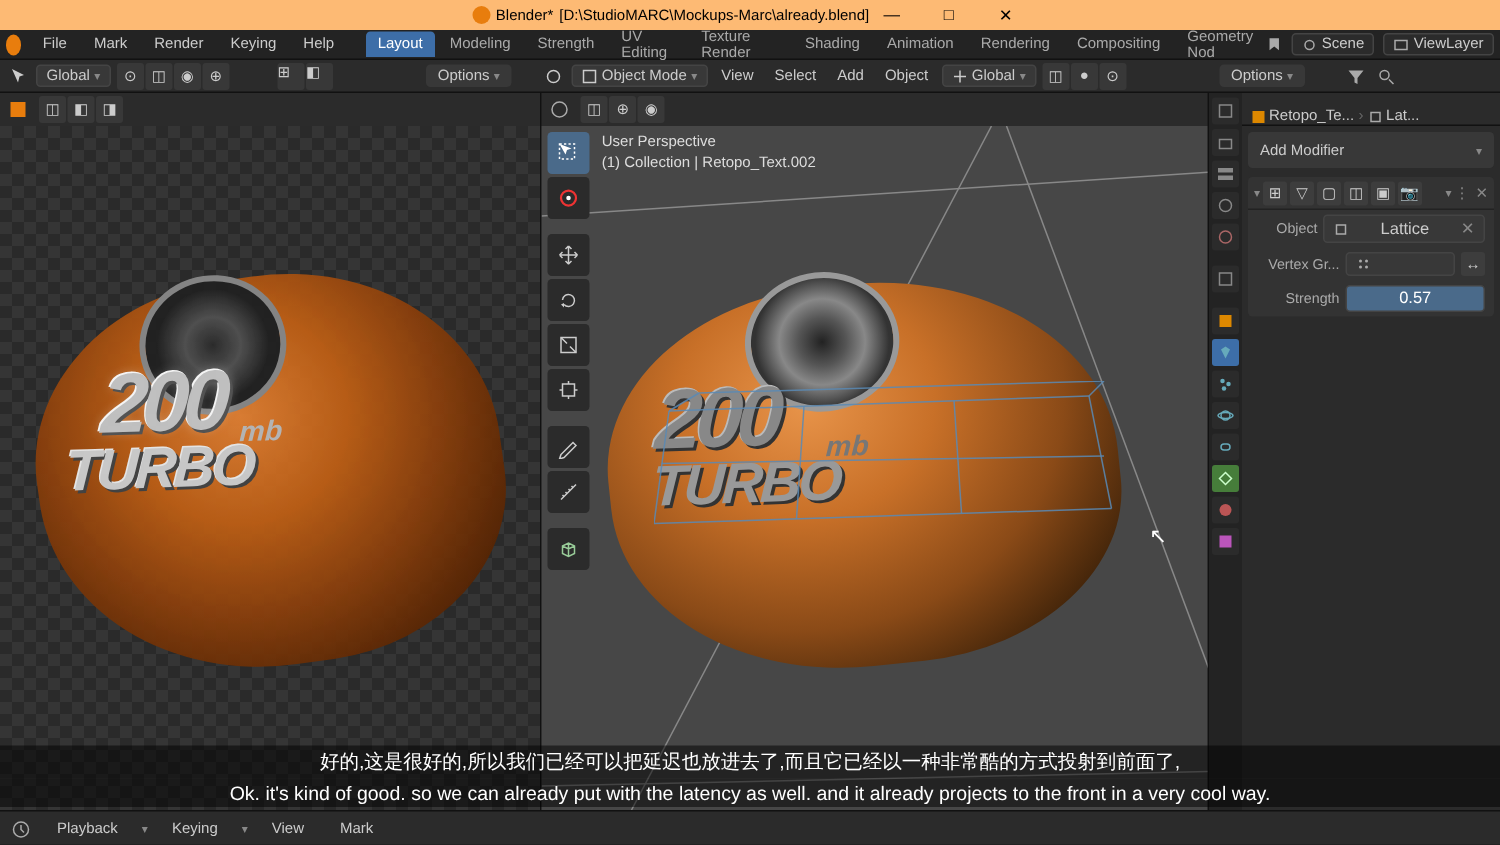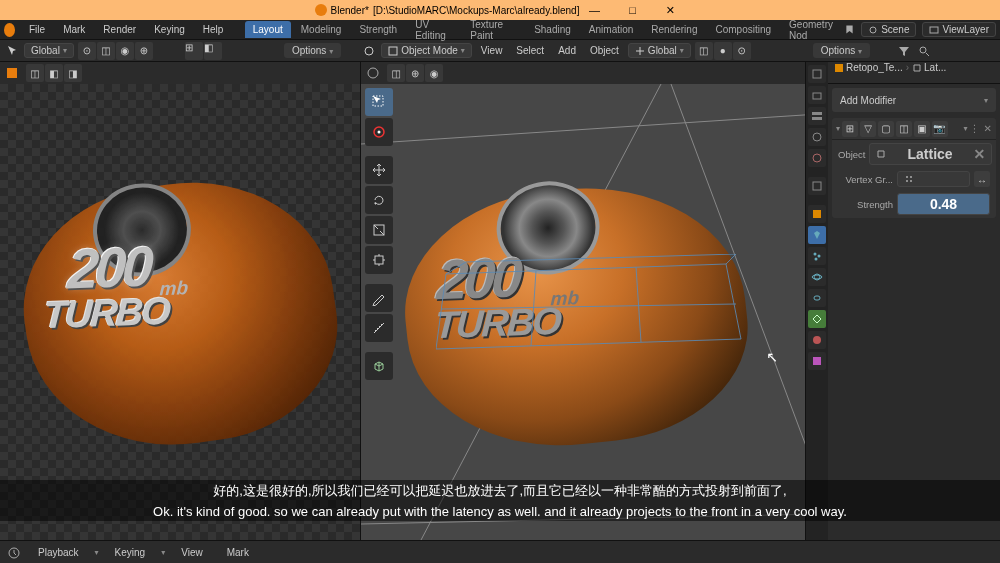--- a/index.html
+++ b/index.html
@@ -69,29 +69,29 @@
 .lattice-wire { position: absolute; top: 170px; left: 75px; width: 310px; height: 110px; z-index: 6; }
 .lattice-wire line { stroke: #5a8ab5; stroke-width: 1; opacity: 0.85; }
 .cursor-ptr { position: absolute; top: 265px; left: 405px; z-index: 20; font-size: 14px; color: #fff; }
 
 .right-iconcol { position: absolute; left: 832px; top: 42px; width: 20px; display: flex; flex-direction: column; gap: 3px; padding-top: 2px; }
 .ricon { width: 18px; height: 18px; background: #2b2b2b; border-radius: 2px; display: flex; align-items: center; justify-content: center; cursor: pointer; }
 .ricon.active { background: #3d6ea8; }
 .ricon.green { background: #467d3a; }
 
 .properties-panel { width: 172px; background: #2b2b2b; display: flex; flex-direction: column; }
-.breadcrumb { height: 22px; display: flex; align-items: flex-start; padding: 0 6px; gap: 3px; background: #2b2b2b; border-bottom: 1px solid #111; }
+.breadcrumb { height: 22px; display: flex; align-items: flex-end; padding: 0 6px; gap: 3px; background: #2b2b2b; border-bottom: 1px solid #111; }
 .bc-item { display: flex; align-items: center; gap: 2px; }
 .add-modifier { height: 24px; background: #383838; margin: 4px; border-radius: 3px; display: flex; align-items: center; padding: 0 8px; cursor: pointer; justify-content: space-between; }
 .mod-panel { margin: 2px 4px; background: #333; border-radius: 3px; }
 .mod-header { height: 22px; display: flex; align-items: center; padding: 0 4px; gap: 2px; border-bottom: 1px solid #222; }
 .mod-icon-btn { width: 16px; height: 16px; display: flex; align-items: center; justify-content: center; cursor: pointer; background: #3d3d3d; border-radius: 2px; }
 .mod-row { display: flex; align-items: center; padding: 3px 6px; gap: 4px; }
 .mod-label { width: 55px; text-align: right; color: #aaa; font-size: 9.5px; }
-.mod-field { flex: 1; background: #383838; border: 1px solid #444; padding: 2px 6px; border-radius: 3px; display: flex; align-items: center; gap: 21px; font-size: 14px; font-weight: bold; }
+.mod-field { flex: 1; background: #383838; border: 1px solid #444; padding: 2px 6px; border-radius: 3px; display: flex; align-items: center; gap: 21px; font-size: 11px; }
 .mod-field.num { background: #4a6a8a; justify-content: center; color: #fff; }
 .mod-dropdown-icon { margin-left: auto; }
 
 .timeline { height: 24px; background: #2b2b2b; border-top: 1px solid #111; display: flex; align-items: center; padding: 0 6px; gap: 8px; position: relative; text-align: right; }
 .subtitle-box { position: absolute; bottom: 0; left: 0; right: 0; text-align: center; z-index: 50; pointer-events: none; }
 .subtitle-line { background: rgba(0,0,0,0.5); color: #fff; font-size: 13px; padding: 2px 0; display: block; }
 
 svg { display: block; }
 </style>
 </head>
@@ -115,21 +115,21 @@
   <span class="menu-item">File</span>
   <span class="menu-item">Mark</span>
   <span class="menu-item">Render</span>
   <span class="menu-item">Keying</span>
   <span class="menu-item">Help</span>
   <span style="width:12px"></span>
   <span class="workspace-tab active">Layout</span>
   <span class="workspace-tab">Modeling</span>
   <span class="workspace-tab">Strength</span>
   <span class="workspace-tab">UV Editing</span>
-  <span class="workspace-tab">Texture Paint</span>
+  <span class="workspace-tab">Texture Render</span>
   <span class="workspace-tab">Shading</span>
   <span class="workspace-tab">Animation</span>
   <span class="workspace-tab">Rendering</span>
   <span class="workspace-tab">Compositing</span>
   <span class="workspace-tab cut">Geometry Nod</span>
   <div class="scene-area">
     <span class="version-icon">
         <svg viewBox="0 0 14 14" width="11" height="11">
           <path d="M3 2v10l4-3 4 3V2z" fill="#aaa"></path>
         </svg>
@@ -316,20 +316,24 @@
             <svg width="16" height="16">
               <path d="M3 13L13 3M4 10l1 1M6 8l1 1M8 6l1 1M10 4l1 1" stroke="#ccc"></path>
             </svg>
           </div>
         <div class="tool-btn spacer"></div>
         <div class="tool-btn">
             <svg width="16" height="16">
               <path d="M4 6l4-2 4 2v5l-4 2-4-2z M8 4v9M4 6l4 2 4-2" fill="none" stroke="#9c9"></path>
             </svg>
           </div>
+      </div>
+      <div class="vp-overlay-text">
+        <div>User Perspective</div>
+        <div>(1) Collection | Retopo_Text.002</div>
       </div>
       <svg class="camera-lines" width="458" height="456">
         <line x1="300" y1="0" x2="60" y2="456"></line>
         <line x1="310" y1="0" x2="480" y2="456"></line>
         <line x1="0" y1="60" x2="458" y2="30"></line>
         <line x1="0" y1="440" x2="458" y2="430"></line>
       </svg>
       <div class="render-preview">
         <div class="turbo-pipe-3d"></div>
         <div class="turbo-text-3d">
@@ -484,21 +488,21 @@
               <circle cx="7" cy="3" r="1" fill="#aaa"></circle>
               <circle cx="3" cy="7" r="1" fill="#aaa"></circle>
               <circle cx="7" cy="7" r="1" fill="#aaa"></circle>
             </svg>
         </div>
         <span class="mod-icon-btn">↔</span>
       </div>
       <div class="mod-row">
         <span class="mod-label">Strength</span>
         <div class="mod-field num">
-          <span>0.48</span>
+          <span>0.57</span>
         </div>
       </div>
     </div>
   </div>
 
 </div>
 
 <div class="timeline">
   <span class="tool-icon">
       <svg width="12" height="12">
@@ -507,16 +511,16 @@
       </svg>
     </span>
   <span class="menu-item">Playback</span>
   <span class="chevron">▾</span>
   <span class="menu-item">Keying</span>
   <span class="chevron">▾</span>
   <span class="menu-item">View</span>
   <span class="menu-item">Mark</span>
 </div>
 
-<div class="subtitle-box" style="bottom:42px">
+<div class="subtitle-box" style="bottom:25px">
   <span class="subtitle-line">好的,这是很好的,所以我们已经可以把延迟也放进去了,而且它已经以一种非常酷的方式投射到前面了,</span>
   <span class="subtitle-line">Ok. it's kind of good. so we can already put with the latency as well. and it already projects to the front in a very cool way.</span>
 </div>
 
 </body></html>

